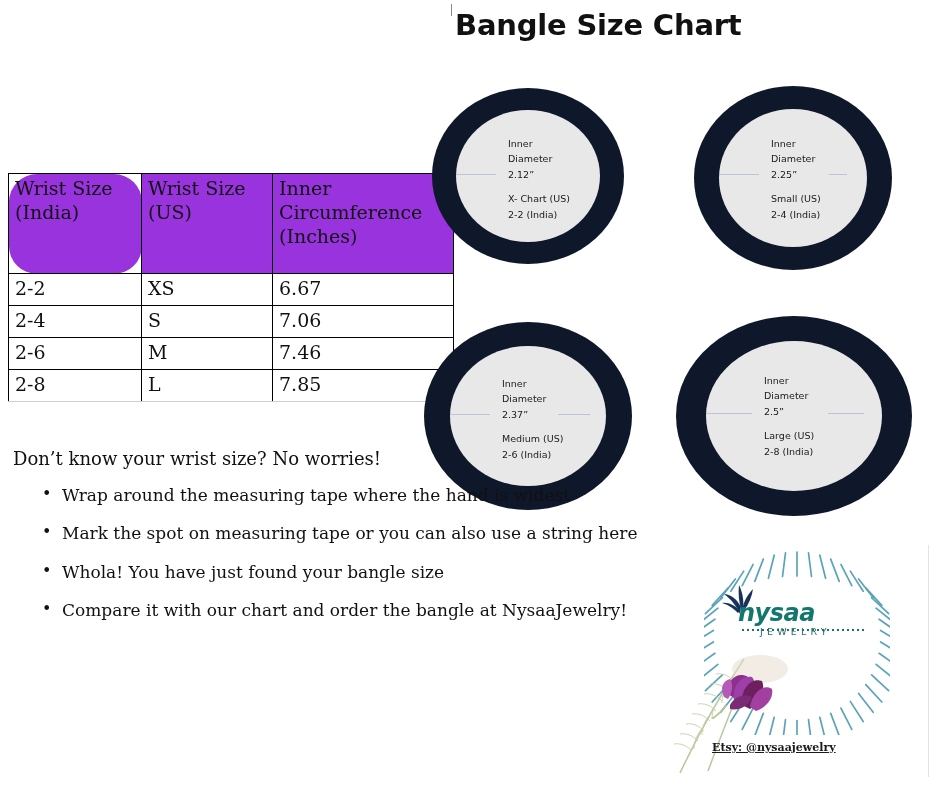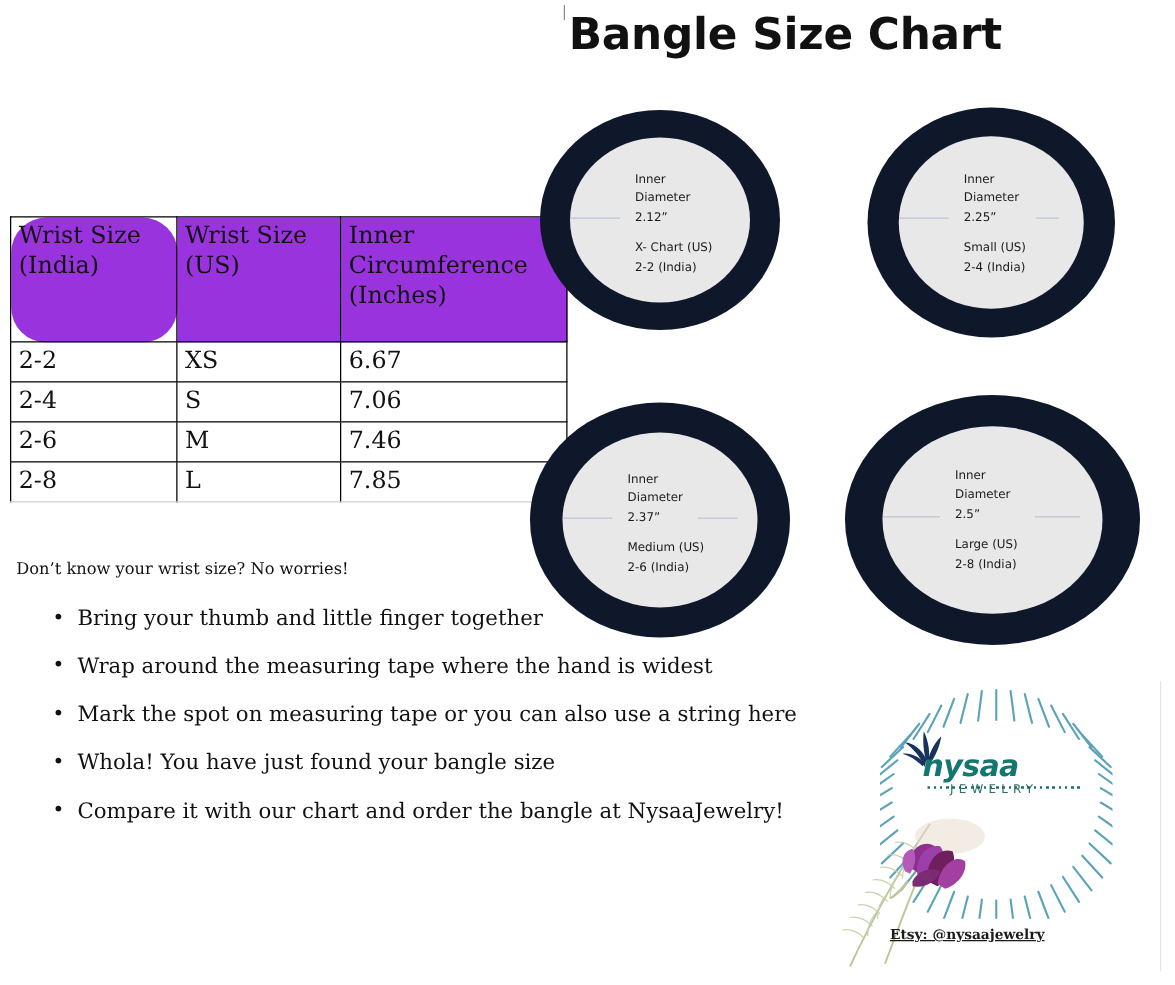--- a/index.html
+++ b/index.html
@@ -23,21 +23,21 @@
     top: 4px;
     width: 1px;
     height: 12px;
     background: #8a8a8a;
   }
   #page-title {
     position: absolute;
     left: 455px;
     top: 8px;
     font-family: "DejaVu Sans", sans-serif;
-    font-size: 35px;
+    font-size: 29px;
     font-weight: 600;
     color: #111111;
     letter-spacing: -0.2px;
     white-space: nowrap;
     text-align: right;
   }
 
   
   #size-table {
     position: absolute;
@@ -103,21 +103,21 @@
     position: absolute;
     height: 1px;
     background: #b9c4d6;
   }
 
   
   #intro-line {
     position: absolute;
     left: 13px;
     top: 448px;
-    font-size: 13px;
+    font-size: 18px;
     color: #111111;
     font-family: "DejaVu Serif", "Liberation Serif", serif;
     white-space: nowrap;
   }
   #bullet-list {
     position: absolute;
     left: 0;
     top: 485px;
     width: 620px;
     margin: 0;
@@ -303,21 +303,20 @@
         <span class="gap"></span>
         <span>Large (US)</span><br>
         <span>2-8 (India)</span>
       </div>
     </div>
   </div>
 
   <div id="intro-line">Don’t know your wrist size? No worries!</div>
 
   <ul id="bullet-list">
-    <li>Bring your thumb and little finger together</li>
     <li>Wrap around the measuring tape where the hand is widest</li>
     <li>Mark the spot on measuring tape or you can also use a string here</li>
     <li>Whola! You have just found your bangle size</li>
     <li>Compare it with our chart and order the bangle at NysaaJewelry!</li>
   </ul>
 
   <div id="logo-block">
 
     <svg id="logo-sunburst" viewBox="0 0 186 186">
       <g stroke="#3f93ad" stroke-width="1.7" stroke-linecap="round" fill="none" opacity="0.85">

